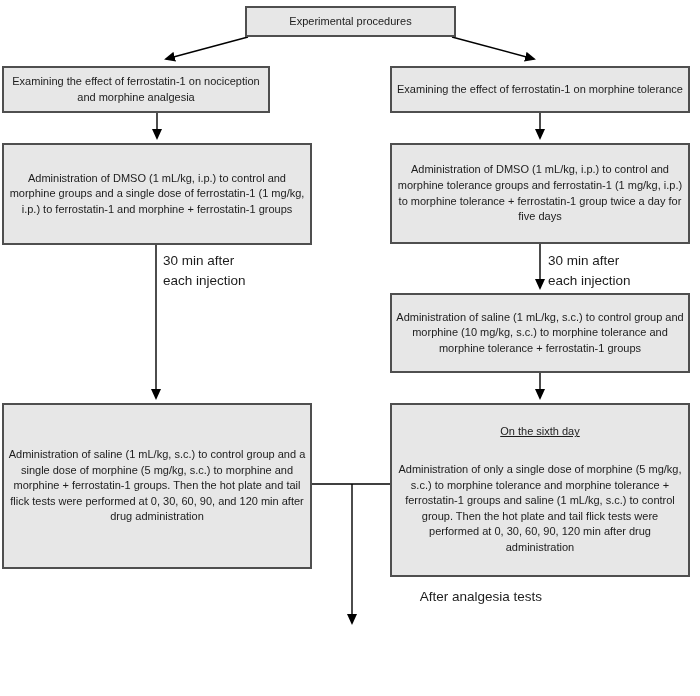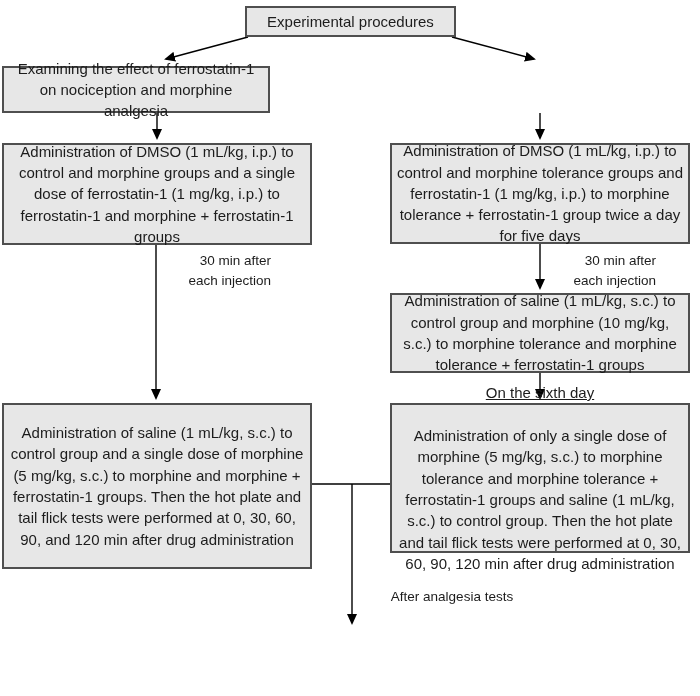--- a/index.html
+++ b/index.html
@@ -15,50 +15,50 @@
   .box {
     position: absolute;
     box-sizing: border-box;
     background: #e7e7e7;
     border: 2px solid #4f4f4f;
     display: flex;
     flex-direction: column;
     align-items: center;
     justify-content: center;
     text-align: center;
-    font-size: 15px;
+    font-size: 11px;
     line-height: 1.42;
     padding: 2px 4px;
   }
   .arrow-label {
     position: absolute;
     font-size: 13.5px;
     line-height: 1.45;
     white-space: pre-line;
-    text-align: right;
+    text-align: left;
   }
   .underlined { text-decoration: underline; }
   #wires {
     position: absolute;
     left: 0; top: 0;
     width: 700px; height: 696px;
   }
   
   #root-box   { left: 245px; top: 6px;   width: 211px; height: 31px; }
   #l-aim      { left: 2px;   top: 66px;  width: 268px; height: 47px; }
   #r-aim      { left: 390px; top: 66px;  width: 300px; height: 47px; }
   #l-dmso     { left: 2px;   top: 143px; width: 310px; height: 102px; }
   #r-dmso     { left: 390px; top: 143px; width: 300px; height: 101px; }
   #r-saline   { left: 390px; top: 293px; width: 300px; height: 80px; }
   #l-test     { left: 2px;   top: 403px; width: 310px; height: 166px; }
-  #r-day6     { left: 390px; top: 403px; width: 300px; height: 150px; gap: 22px; }
+  #r-day6     { left: 390px; top: 403px; width: 300px; height: 174px; gap: 22px; }
   #final-box  { left: 183px; top: 628px; width: 332px; height: 66px; }
   #l-30min    { left: 163px; top: 251px; width: 108px; }
   #r-30min    { left: 548px; top: 251px; width: 108px; }
-  #after-lbl  { left: 362px; top: 587px; width: 180px; text-align: center; }
+  #after-lbl  { left: 362px; top: 587px; width: 180px; text-align: right; }
 </style>
 </head>
 <body>
 
 <div id="canvas">
 
   <svg id="wires">
     <defs>
       <marker id="ah" markerWidth="11" markerHeight="10" refX="9" refY="5" orient="auto" markerUnits="userSpaceOnUse">
         <path d="M0,0 L11,5 L0,10 Z" fill="#000000"></path>
@@ -76,20 +76,23 @@
   </svg>
 
   <div class="box" id="root-box">
     <span>Experimental procedures</span>
   </div>
 
   <div class="box" id="l-aim">
     <span>Examining the effect of ferrostatin-1 on nociception and morphine analgesia</span>
   </div>
 
+  <div class="box" id="r-aim">
+    <span>Examining the effect of ferrostatin-1 on morphine tolerance</span>
+  </div>
 
   <div class="box" id="l-dmso">
     <span>Administration of DMSO (1 mL/kg, i.p.) to control and morphine groups and a single dose of ferrostatin-1 (1 mg/kg, i.p.) to ferrostatin-1 and morphine + ferrostatin-1 groups</span>
   </div>
 
   <div class="box" id="r-dmso">
     <span>Administration of DMSO (1 mL/kg, i.p.) to control and morphine tolerance groups and ferrostatin-1 (1 mg/kg, i.p.) to morphine tolerance + ferrostatin-1 group twice a day for five days</span>
   </div>
 
   <div class="arrow-label" id="l-30min">30 min after

